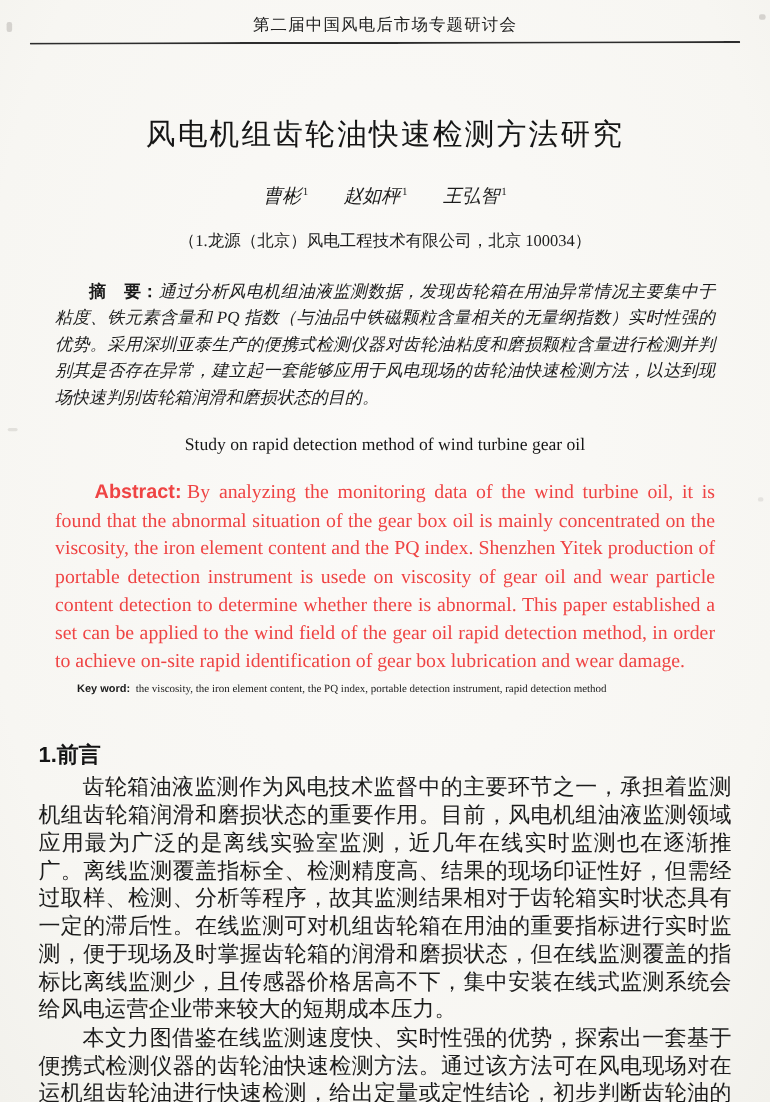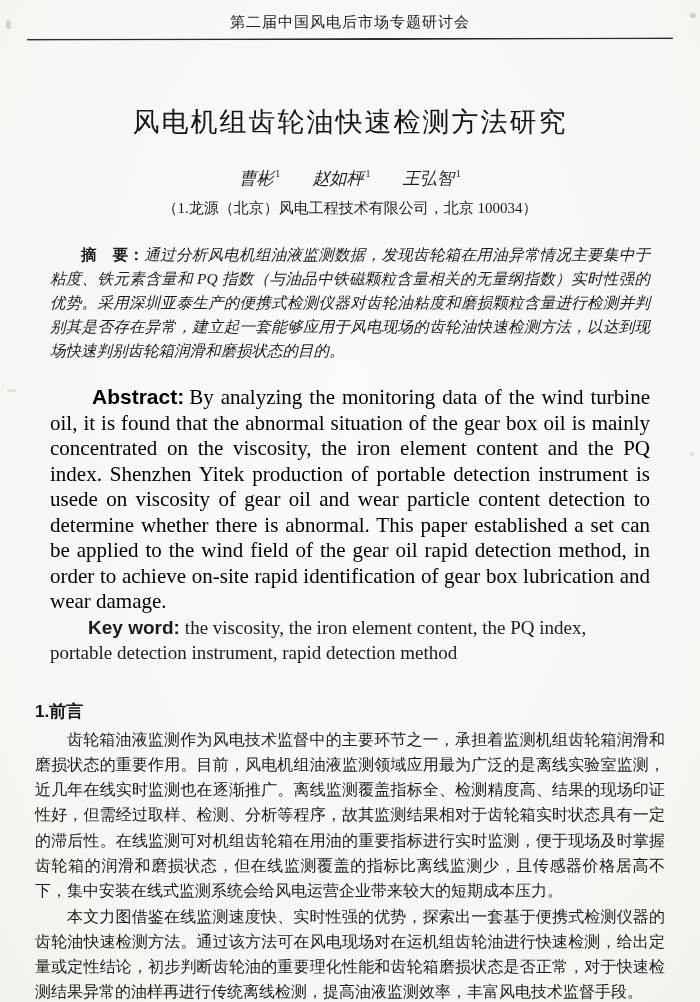--- a/index.html
+++ b/index.html
@@ -49,21 +49,21 @@
     font-style: italic;
     color: #1c1c1c;
   }
   .author { margin: 4px 14px; }
   .author sup {
     font-size: 10px;
     font-style: normal;
     margin-left: 2px;
   }
   .affiliation {
-    margin-top: 9px;
+    margin-top: 20px;
     text-align: center;
     font-size: 15px;
     color: #1c1c1c;
   }
   .abstract-cn {
     margin: 25px 0 0 0;
     padding: 0 15px;
     font-size: 15.5px;
     line-height: 24px;
     text-align: justify;
@@ -87,50 +87,50 @@
   }
   .title-en {
     margin-top: 22px;
     text-align: center;
     font-size: 16px;
     color: #161616;
   }
   .abstract-en {
     margin: 21px 0 0 0;
     padding: 0 15px;
-    font-size: 21px;
+    font-size: 18px;
     line-height: 25.5px;
     text-align: justify;
     text-indent: 2em;
-    color: #000000;
+    color: #ef4444;
   }
   .abstract-en .lbl, .keywords-en .lbl {
     font-family: "Liberation Sans", sans-serif;
     font-weight: bold;
     margin-right: 5px;
   }
   .keywords-en {
     margin: 0;
     padding: 0 15px;
-    font-size: 19px;
+    font-size: 10px;
     line-height: 25.5px;
     text-align: left;
     text-indent: 2em;
     color: #1b1b1b;
   }
   h2.sec {
     margin: 34px 0 4px 0;
     font-family: "Liberation Sans", sans-serif;
-    font-size: 17px;
+    font-size: 20px;
     font-weight: bold;
     color: #141414;
   }
   p.body-para {
     margin: 0;
-    font-size: 16px;
+    font-size: 20px;
     line-height: 25.3px;
     text-align: justify;
     text-indent: 2em;
     color: #1c1c1c;
   }
   .artifact {
     position: absolute;
     background: #b9b7b2;
     opacity: 0.55;
     border-radius: 2px;
@@ -157,20 +157,21 @@
     <span class="author"><span>王弘智</span><sup>1</sup></span>
   </div>
 
   <div class="affiliation">（1.龙源（北京）风电工程技术有限公司，北京 100034）</div>
 
   <p class="abstract-cn">
     <span class="lbl">摘　要：</span><span>通过分析风电机组油液监测数据，发现齿轮箱在用油异常情况主要集中于粘度、铁元素含量和 PQ 指数（与油品中铁磁颗粒含量相关的无量纲指数）实时性强的优势。采用深圳亚泰生产的便携式检测仪器对齿轮油粘度和磨损颗粒含量进行检测并判别其是否存在异常，建立起一套能够应用于风电现场的齿轮油快速检测方法，以达到现场快速判别齿轮箱润滑和磨损状态的目的。</span>
   </p>
 
 
+  <div class="title-en">Study on rapid detection method of wind turbine gear oil</div>
 
   <p class="abstract-en">
     <span class="lbl">Abstract:</span><span>By analyzing the monitoring data of the wind turbine oil, it is found that the abnormal situation of the gear box oil is mainly concentrated on the viscosity, the iron element content and the PQ index. Shenzhen Yitek production of portable detection instrument is usede on viscosity of gear oil and wear particle content detection to determine whether there is abnormal. This paper established a set can be applied to the wind field of the gear oil rapid detection method, in order to achieve on-site rapid identification of gear box lubrication and wear damage.</span>
   </p>
 
   <p class="keywords-en">
     <span class="lbl">Key word:</span><span>the viscosity, the iron element content, the PQ index, portable detection instrument, rapid detection method</span>
   </p>
 
   <h2 class="sec">1.前言</h2>

